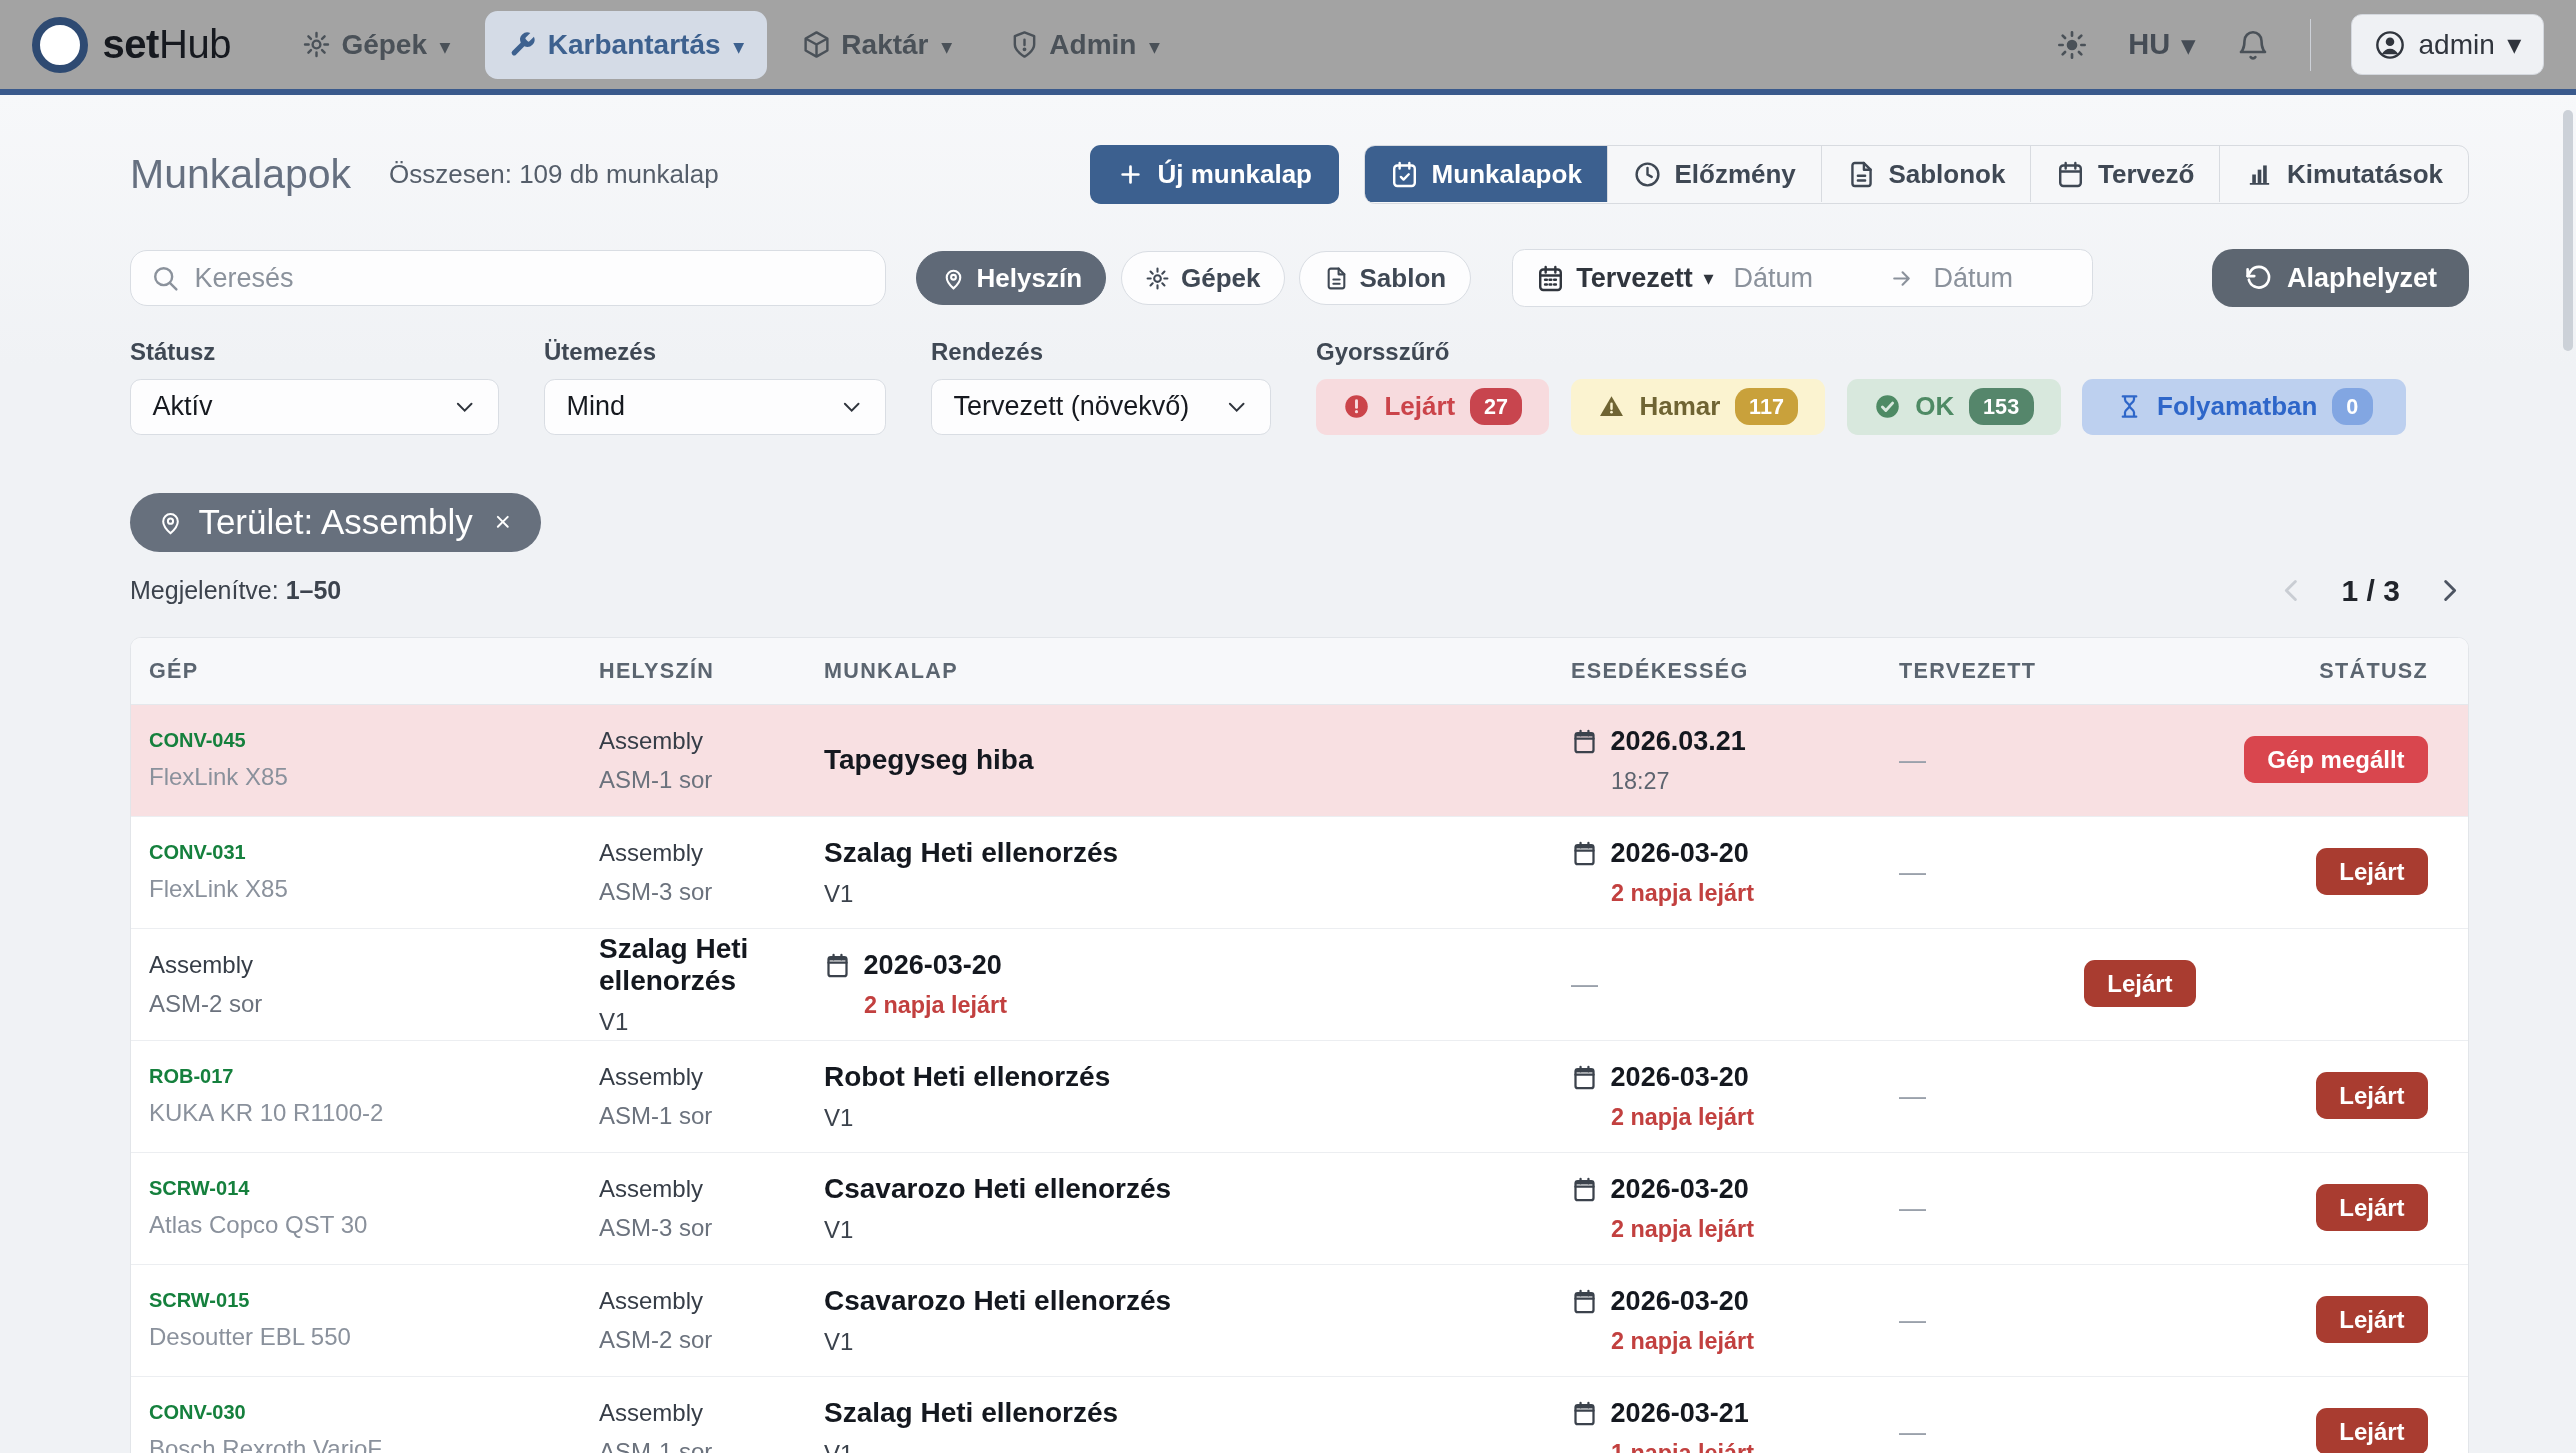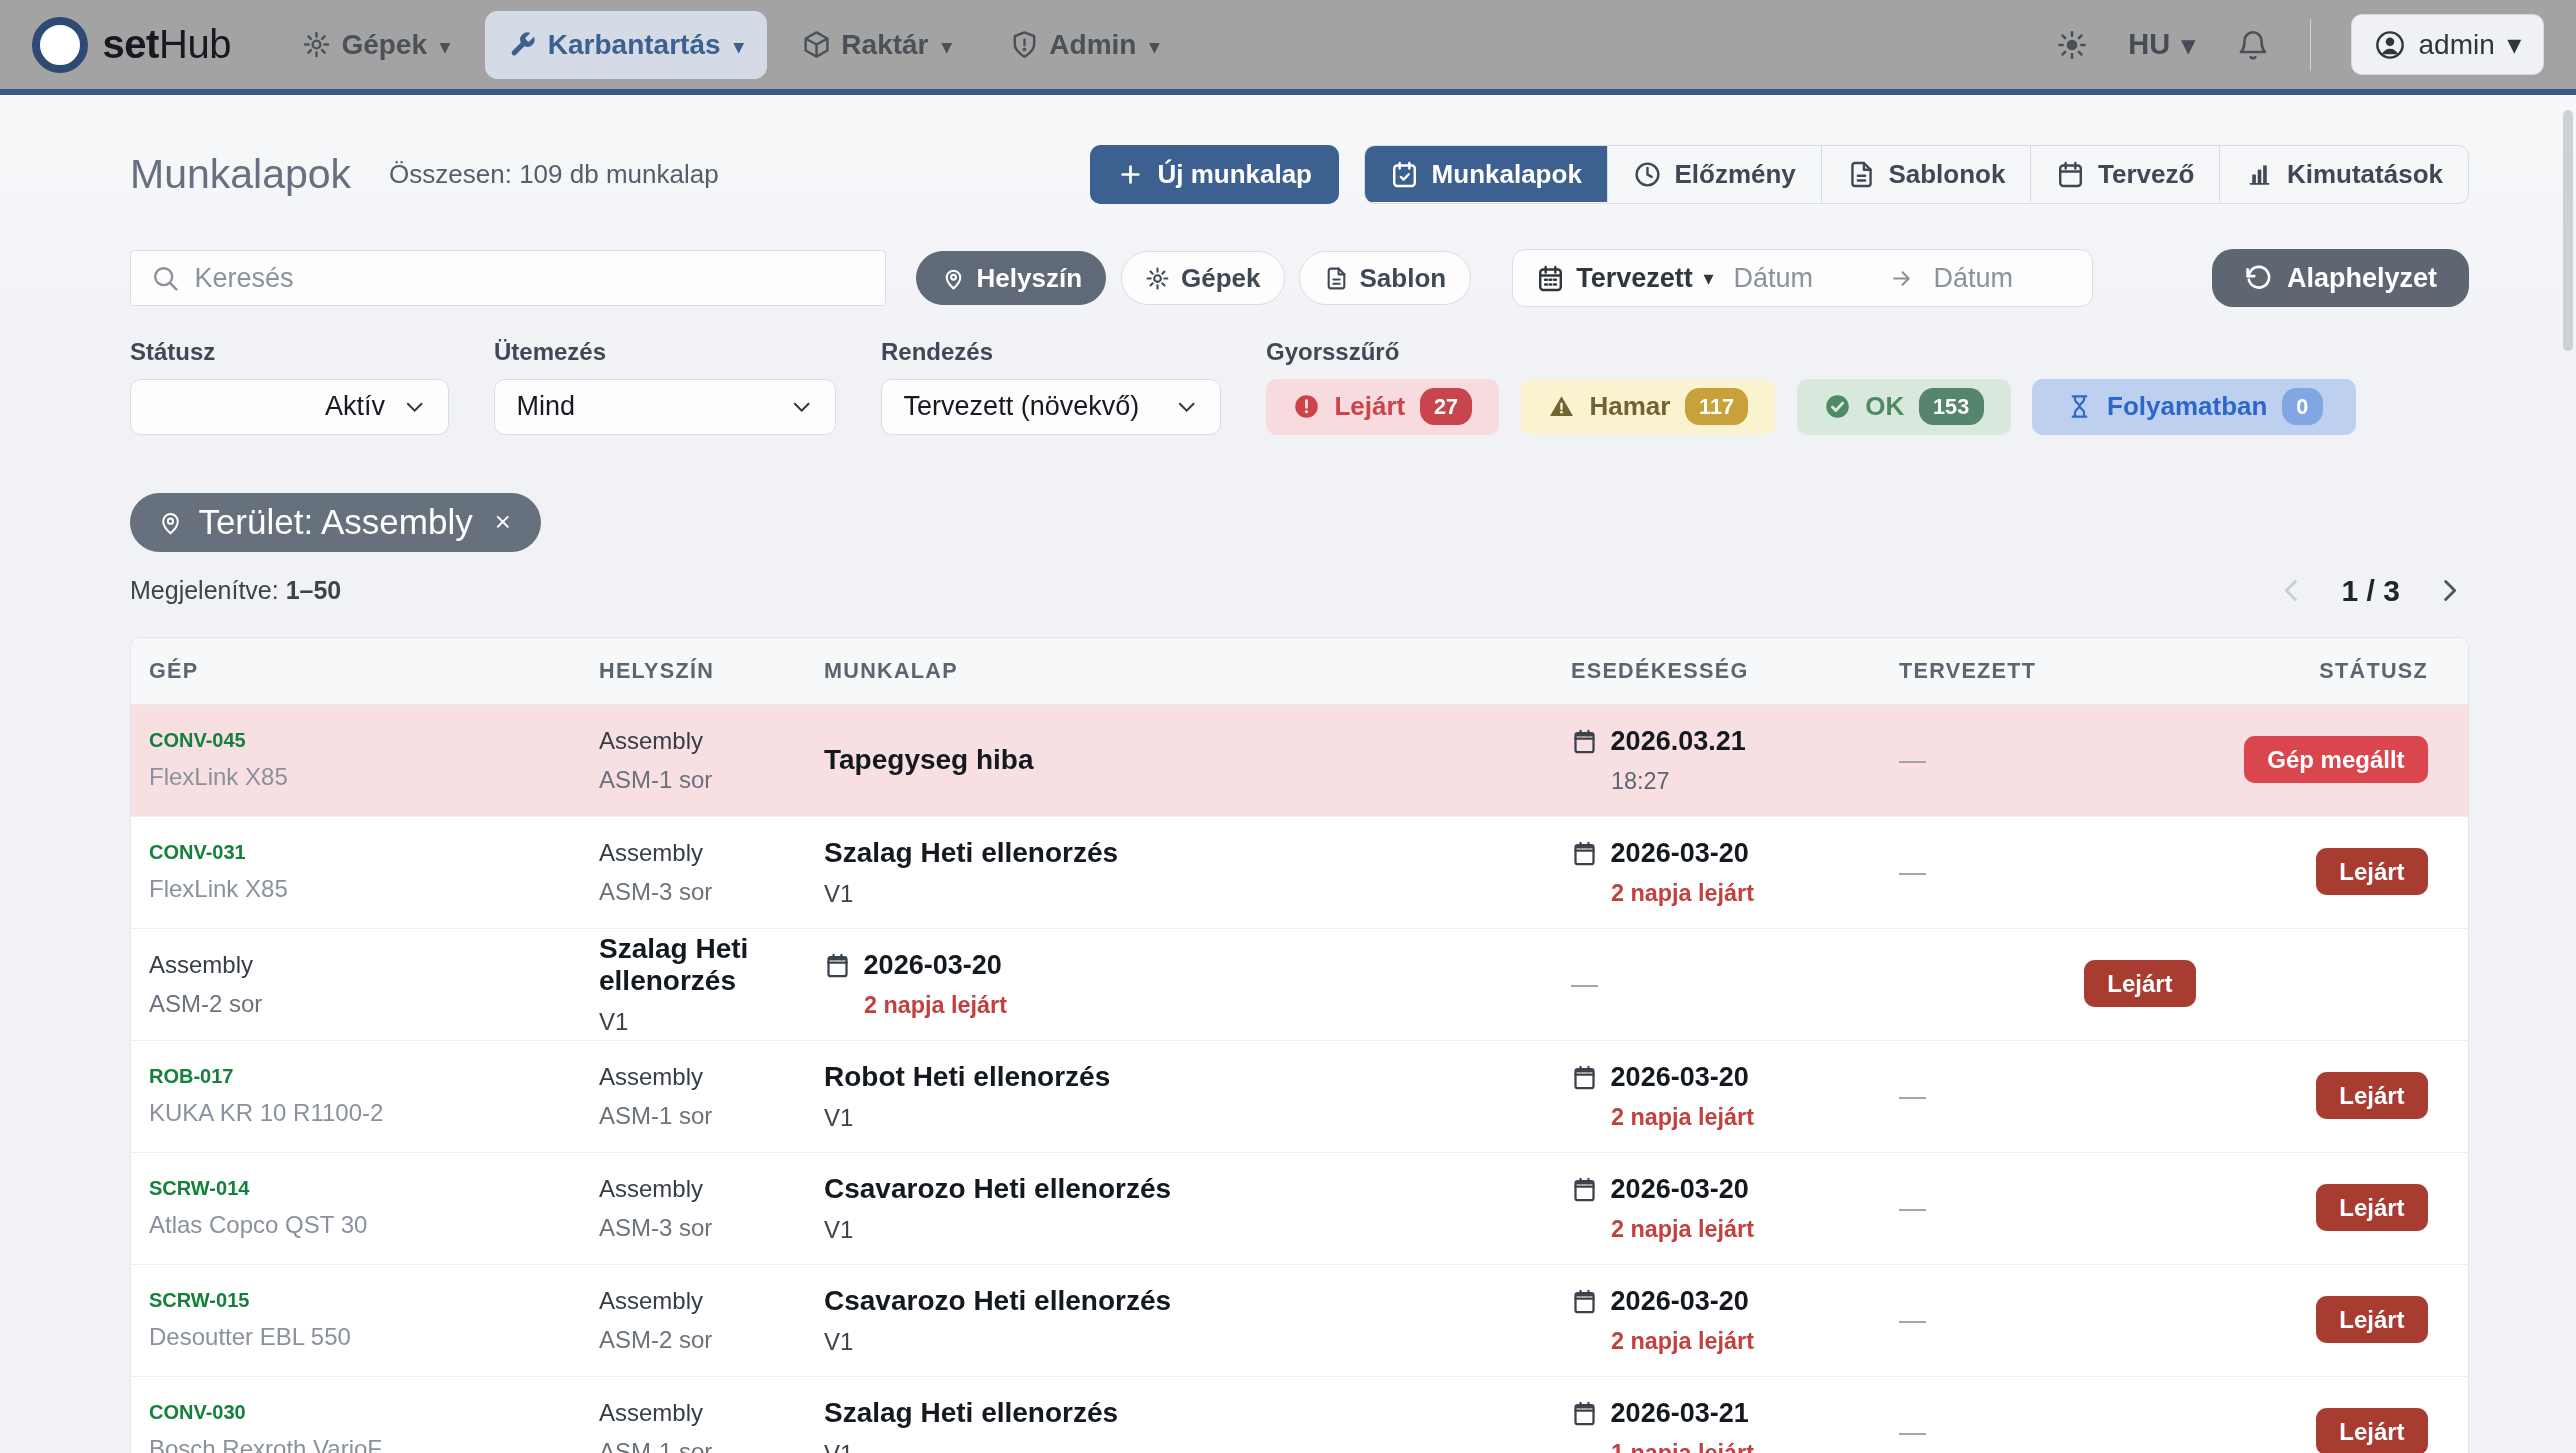--- a/index.html
+++ b/index.html
@@ -53,21 +53,21 @@
   .tab-btn {
     display: flex; align-items: center; gap: 12.6px; font-size: 26px; font-weight: 600; color: #3f4854;
     background: transparent; border: none; border-right: 1.8px solid #d8dbe0; padding: 0 25px; height: 56px; cursor: pointer;
   }
   .tab-btn:last-child { border-right: none; }
   .tab-btn.active { background: #3c608f; color: #fff; }
 
   
   .search-row { display: flex; align-items: center; margin-top: 45px; gap: 14.4px; }
   .search-box {
-    width: 756px; height: 56px; background: #fdfdfe; border: 1.8px solid #d9dde3; border-radius: 4px;
+    width: 756px; height: 56px; background: #fdfdfe; border: 1.8px solid #d9dde3; border-radius: 17px;
     display: flex; align-items: center; padding: 0 20px; gap: 14.4px; color: #8b929c;
   }
   .search-box input {
     border: none; outline: none; background: transparent; font-size: 27px; flex: 1;
     font-family: inherit; color: #30353d;
   }
   .search-box input::placeholder { color: #8b929c; }
   .scope-chips { display: flex; gap: 14.4px; margin-left: 16px; }
   .chip {
     display: flex; align-items: center; gap: 10.8px; height: 54px; padding: 0 23.4px;
@@ -89,21 +89,21 @@
 
   
   .filter-row { display: flex; margin-top: 31px; gap: 45px; }
   .filter-group { display: flex; flex-direction: column; gap: 12.6px; }
   .filter-label { font-size: 24px; font-weight: 700; color: #3f4854; }
   .select {
     display: flex; align-items: center; justify-content: space-between; gap: 18px;
     background: #fdfdfe; border: 1.8px solid #d9dde3; border-radius: 10.8px;
     height: 56px; padding: 0 21.6px; font-size: 27px; color: #16191f; cursor: pointer;
   }
-  .select-status { width: 319px; justify-content: flex-end; } .select-schedule { width: 342px; } .select-sort { width: 340px; }
+  .select-status { width: 369px; } .select-schedule { width: 342px; } .select-sort { width: 340px; }
   .quick-chips { display: flex; gap: 21.6px; }
   .qchip {
     display: flex; align-items: center; justify-content: center; gap: 14.4px; height: 56px; padding: 0 27px;
     border-radius: 10.8px; font-size: 26px; font-weight: 700; border: none; cursor: pointer;
   }
   .qchip .qcount { font-size: 21.6px; font-weight: 700; color: #fff; border-radius: 14.4px; padding: 5.4px 14.4px; }
   .qchip.danger  { background: #f7dbde; color: #cb444a; } .qchip.danger .qcount { background: #c8454e; }
   .qchip.warning { background: #fbf3d0; color: #6f6433; } .qchip.warning .qcount { background: #c9a13b; }
   .qchip.success { background: #d8e8dd; color: #4e8a64; } .qchip.success .qcount { background: #55866b; }
   .qchip.info    { background: #bdd0ef; color: #2e66c9; width: 324px; } .qchip.info .qcount { background: #82a6e2; }

